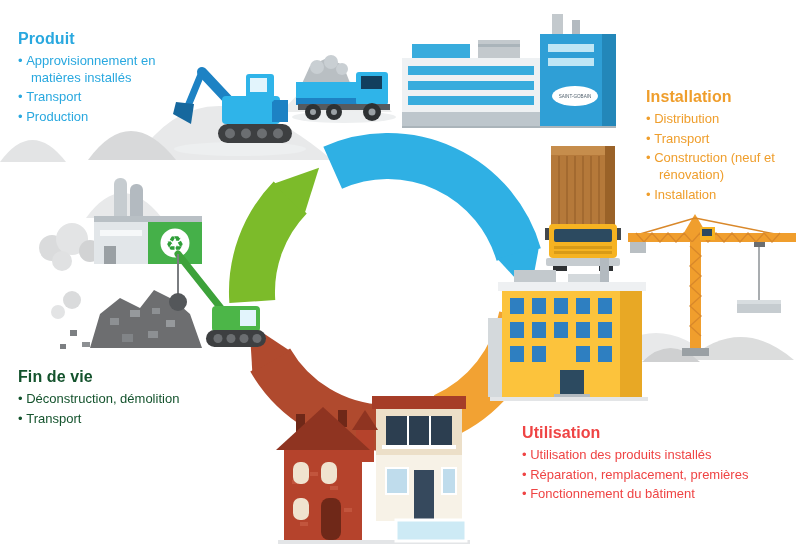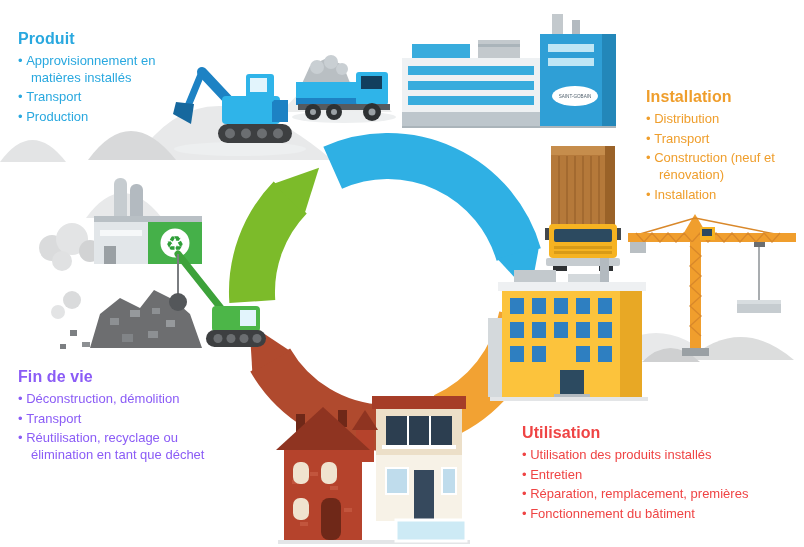--- a/index.html
+++ b/index.html
@@ -8,21 +8,21 @@
   .stage { position: relative; width: 804px; height: 547px; background: #ffffff; overflow: hidden; }
   .art { position: absolute; left: 0; top: 0; }
   .label { position: absolute; z-index: 2; }
   .label h3 { margin: 0 0 5px 0; font-size: 16px; font-weight: bold; letter-spacing: 0.1px; }
   .label ul { margin: 0; padding: 0; list-style: none; font-size: 13px; line-height: 1.28; }
   .label li { padding-left: 13px; text-indent: -13px; margin-bottom: 3px; }
   .label li::before { content: "\2022\00a0"; }
   .label-produit      { left: 18px;  top: 30px;  width: 158px; color: #29a8df; }
   .label-construction { left: 646px; top: 88px;  width: 150px; color: #ef9e2c; }
   .label-utilisation  { left: 474px; top: 424px; width: 252px; color: #ef4444; margin-left: 48px; }
-  .label-fin-de-vie   { left: 18px;  top: 368px; width: 192px; color: #8b5cf6; }
+  .label-fin-de-vie   { left: 18px;  top: 368px; width: 192px; color: #14532d; }
   svg text { font-family: "Liberation Sans", sans-serif; }
 </style>
 </head>
 <body>
 
 <div class="stage">
 
   <svg class="art" width="804" height="547" viewBox="0 0 804 547">
     <defs>
       <marker id="mk0" viewBox="0 0 10 10" refX="0.5" refY="5" markerWidth="0.95" markerHeight="1.55" orient="auto" markerUnits="strokeWidth">
@@ -265,28 +265,26 @@
       <li>Transport</li>
       <li>Construction (neuf et rénovation)</li>
       <li>Installation</li>
     </ul>
   </div>
 
   <div class="label label-utilisation">
     <h3>Utilisation</h3>
     <ul>
       <li>Utilisation des produits installés</li>
-      <li>Entretien</li>
       <li>Réparation, remplacement, premières</li>
       <li>Fonctionnement du bâtiment</li>
     </ul>
   </div>
 
   <div class="label label-fin-de-vie">
     <h3>Fin de vie</h3>
     <ul>
       <li>Déconstruction, démolition</li>
       <li>Transport</li>
-      <li>Réutilisation, recyclage ou élimination en tant que déchet</li>
     </ul>
   </div>
 
 </div>
 
 </body></html>

